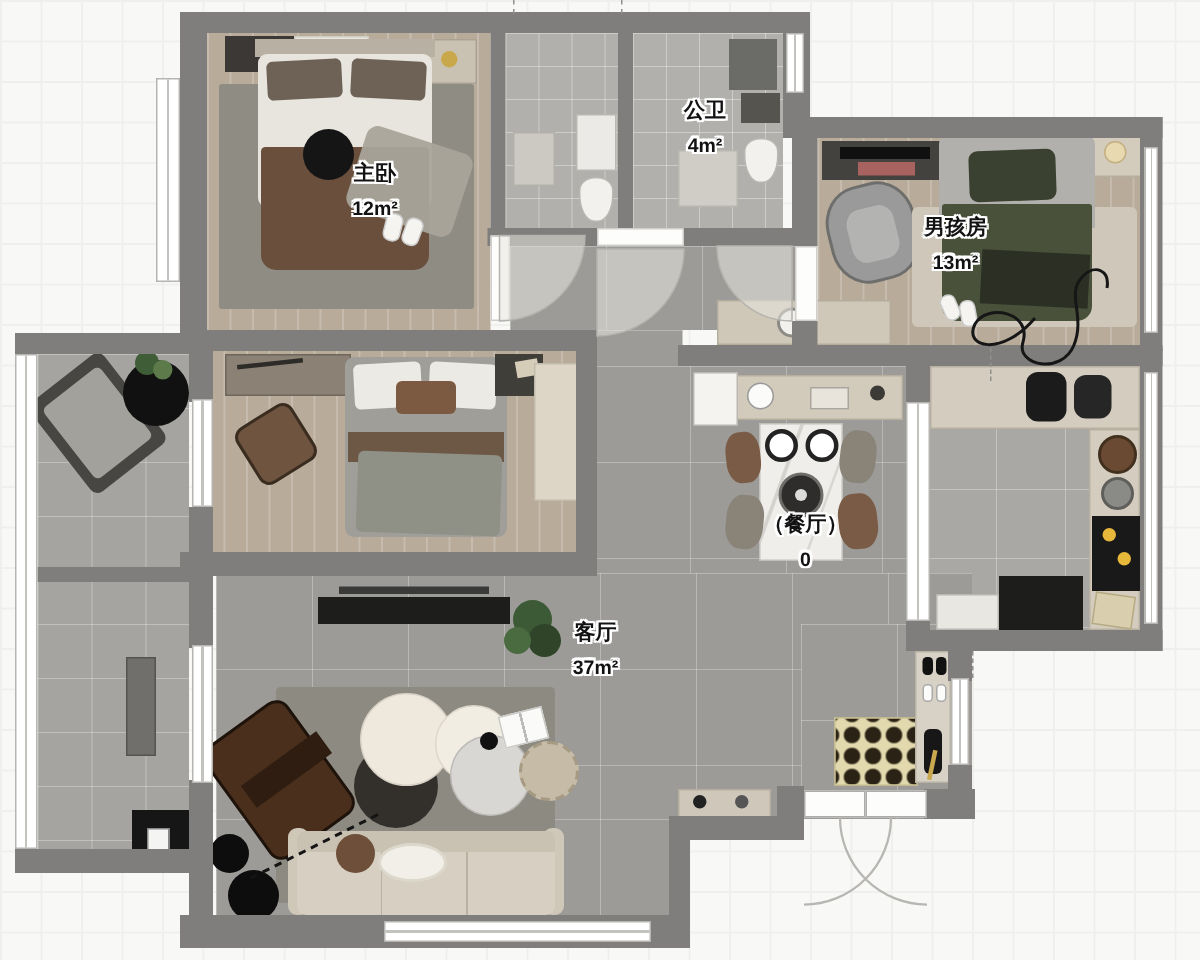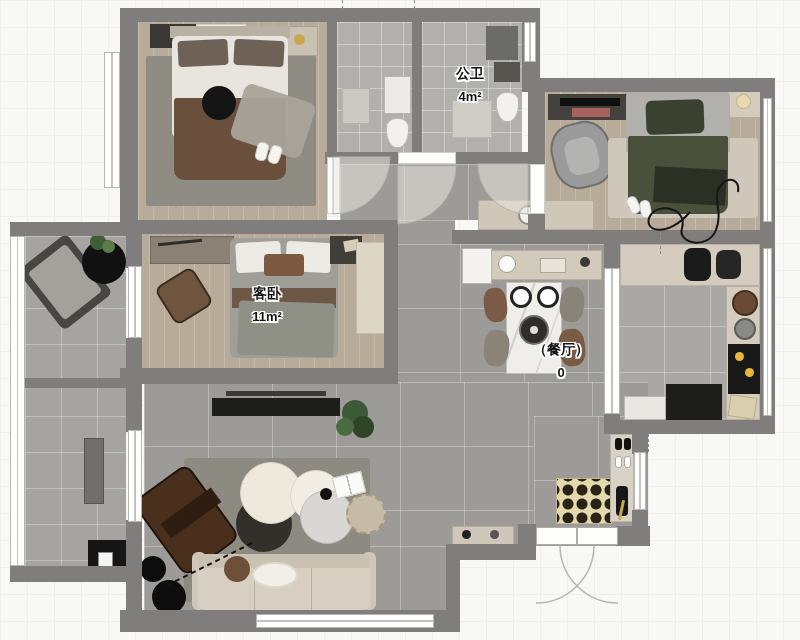--- a/index.html
+++ b/index.html
@@ -245,26 +245,34 @@
     <path d="M333,157 L333,214 A57,57 0 0 0 390,157 Z" fill="rgba(231,229,223,0.55)" stroke="#b5b3ae" stroke-width="1"></path>
     <path d="M398,166 L398,224 A58,58 0 0 0 456,166 Z" fill="rgba(231,229,223,0.55)" stroke="#b5b3ae" stroke-width="1"></path>
     <path d="M528,164 L528,214 A50,50 0 0 1 478,164 Z" fill="rgba(231,229,223,0.55)" stroke="#b5b3ae" stroke-width="1"></path>
     <path d="M594,545 A58,58 0 0 1 536,603" fill="none" stroke="#b8b6b2" stroke-width="1.5"></path>
     <path d="M560,545 A58,58 0 0 0 618,603" fill="none" stroke="#b8b6b2" stroke-width="1.5"></path>
     <path d="M690,212 c-22,26 -48,20 -40,4 c8,-14 38,-8 32,12 c-5,16 26,22 34,2 c8,-20 -6,-34 6,-46 c8,-8 18,-4 16,8" fill="none" stroke="#161616" stroke-width="2"></path>
     <line x1="252" y1="543" x2="166" y2="586" stroke="#141414" stroke-width="2" stroke-dasharray="5,4"></line>
   </svg>
 
 
+  <div class="room-label" style="left:205px;top:108px;">
+    <div class="rl-name">主卧</div>
+    <div class="rl-area">12m²</div>
+  </div>
   <div class="room-label" style="left:425px;top:66px;">
     <div class="rl-name">公卫</div>
     <div class="rl-area">4m²</div>
   </div>
-  <div class="room-label" style="left:222px;top:286px;">
-    <div class="rl-name">客卧</div>
-    <div class="rl-area">11m²</div>
-  </div>
-  <div class="room-label" style="left:516px;top:342px;">
+  <div class="room-label" style="left:592px;top:144px;">
+    <div class="rl-name">男孩房</div>
+    <div class="rl-area">13m²</div>
+  </div>
+  <div class="room-label" style="left:492px;top:342px;">
     <div class="rl-name">（餐厅）</div>
     <div class="rl-area">0</div>
   </div>
+  <div class="room-label" style="left:352px;top:414px;">
+    <div class="rl-name">客厅</div>
+    <div class="rl-area">37m²</div>
+  </div>
 
 </div>
 
 </body></html>

